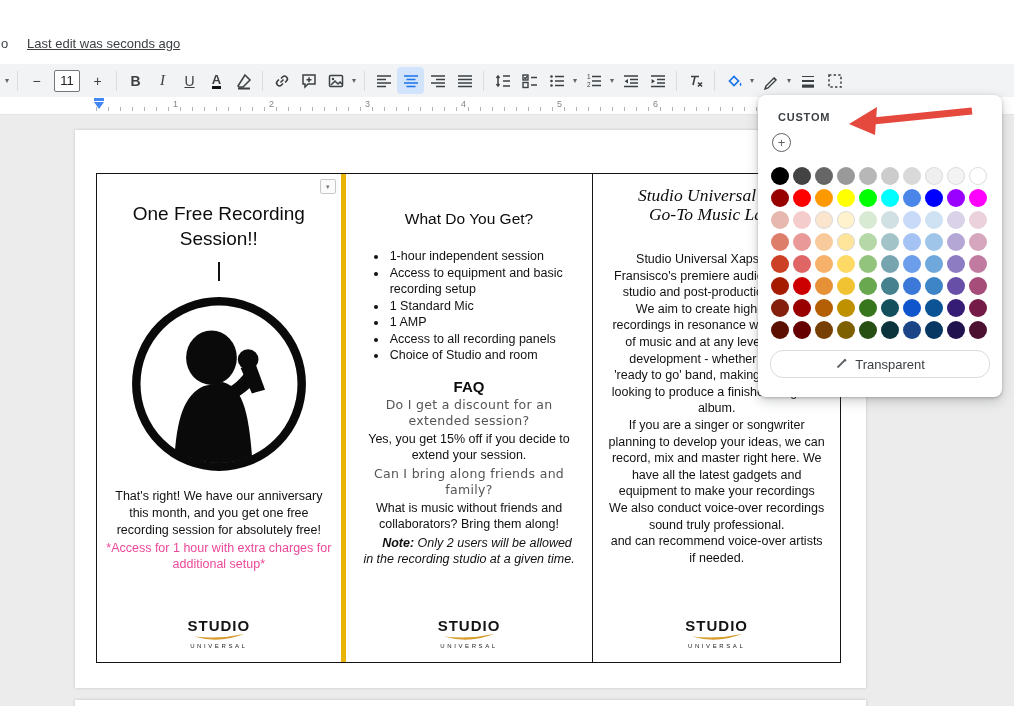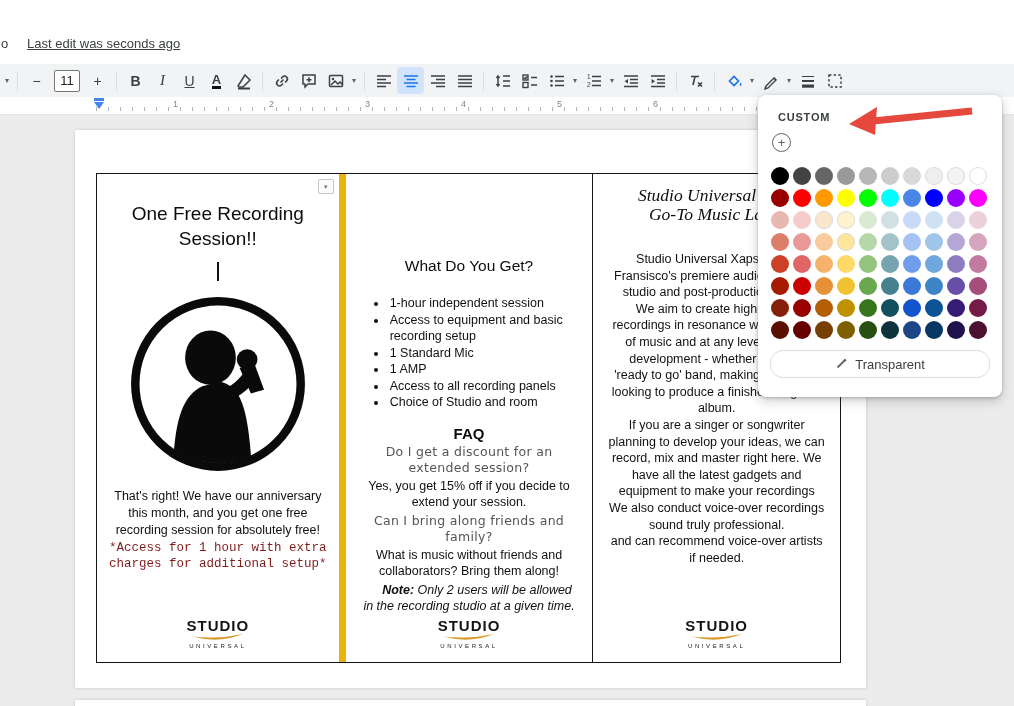--- a/index.html
+++ b/index.html
@@ -44,33 +44,33 @@
   .page{position:absolute;left:75px;top:15px;width:791px;height:558px;background:#fff;
         box-shadow:0 0 3px rgba(0,0,0,.18);}
   .page2{position:absolute;left:75px;top:585px;width:791px;height:30px;background:#fff;
          box-shadow:0 0 3px rgba(0,0,0,.18);}
 
   
   .btable{position:absolute;left:21px;top:43px;width:745px;height:490px;
           border:1px solid #141414;display:flex;box-sizing:border-box;}
   .bcell{position:relative;box-sizing:border-box;display:flex;flex-direction:column;
          align-items:center;overflow:hidden;}
-  .cell1{width:249px;border-right:7px solid #eab308;}
-  .cell2{width:248px;border-right:1px solid #141414;justify-content:center;}
+  .cell1{width:249px;border-right:5px solid #eab308;}
+  .cell2{width:248px;border-right:1px solid #141414;}
   .cell3{width:247px;}
   .cell-menu-btn{position:absolute;right:5px;top:5px;width:14px;height:13px;background:#fbfbfb;
          border:1px solid #c8c8c8;border-radius:2px;display:flex;align-items:center;
          justify-content:center;font-size:7px;color:#777;cursor:pointer;}
 
   .c1-title{margin-top:27px;font-size:19px;line-height:25px;text-align:center;color:#0c0c0c;}
   .cursor-caret{width:2px;height:19px;background:#111;margin-top:11px;}
   .singer{margin-top:9px;}
   .c1-body{margin-top:6px;width:229px;font-size:12.5px;line-height:17px;text-align:center;color:#111;}
-  .c1-fine{margin-top:1px;width:234px;font-family:Liberation Mono, monospace;font-size:12.5px;
-           line-height:16px;text-align:center;color:#7f1d1d;}
+  .c1-fine{margin-top:1px;width:234px;font-family:Liberation Sans, sans-serif;font-size:12.5px;
+           line-height:16px;text-align:center;color:#ec4899;}
 
   .c2-title{margin-top:36px;font-size:15.5px;text-align:center;color:#0c0c0c;}
   .c2-bullets{margin:20px 0 0 0;padding-left:30px;width:195px;align-self:flex-start;
               margin-left:12px;font-size:12.5px;line-height:16.5px;color:#111;}
   .c2-bullets li{margin:0;padding-left:2px;}
   .faq{margin-top:14px;font-size:15px;font-weight:bold;text-align:center;color:#0c0c0c;}
   .q{margin-top:2px;width:205px;font-family:"DejaVu Sans",sans-serif;font-size:12.5px;
      line-height:16px;letter-spacing:.3px;text-align:center;color:#555;}
   .a{margin-top:2px;width:218px;font-size:12.5px;line-height:16.5px;text-align:center;color:#111;}
   .note{margin-top:2px;width:214px;font-size:12.5px;line-height:16.5px;text-align:center;

